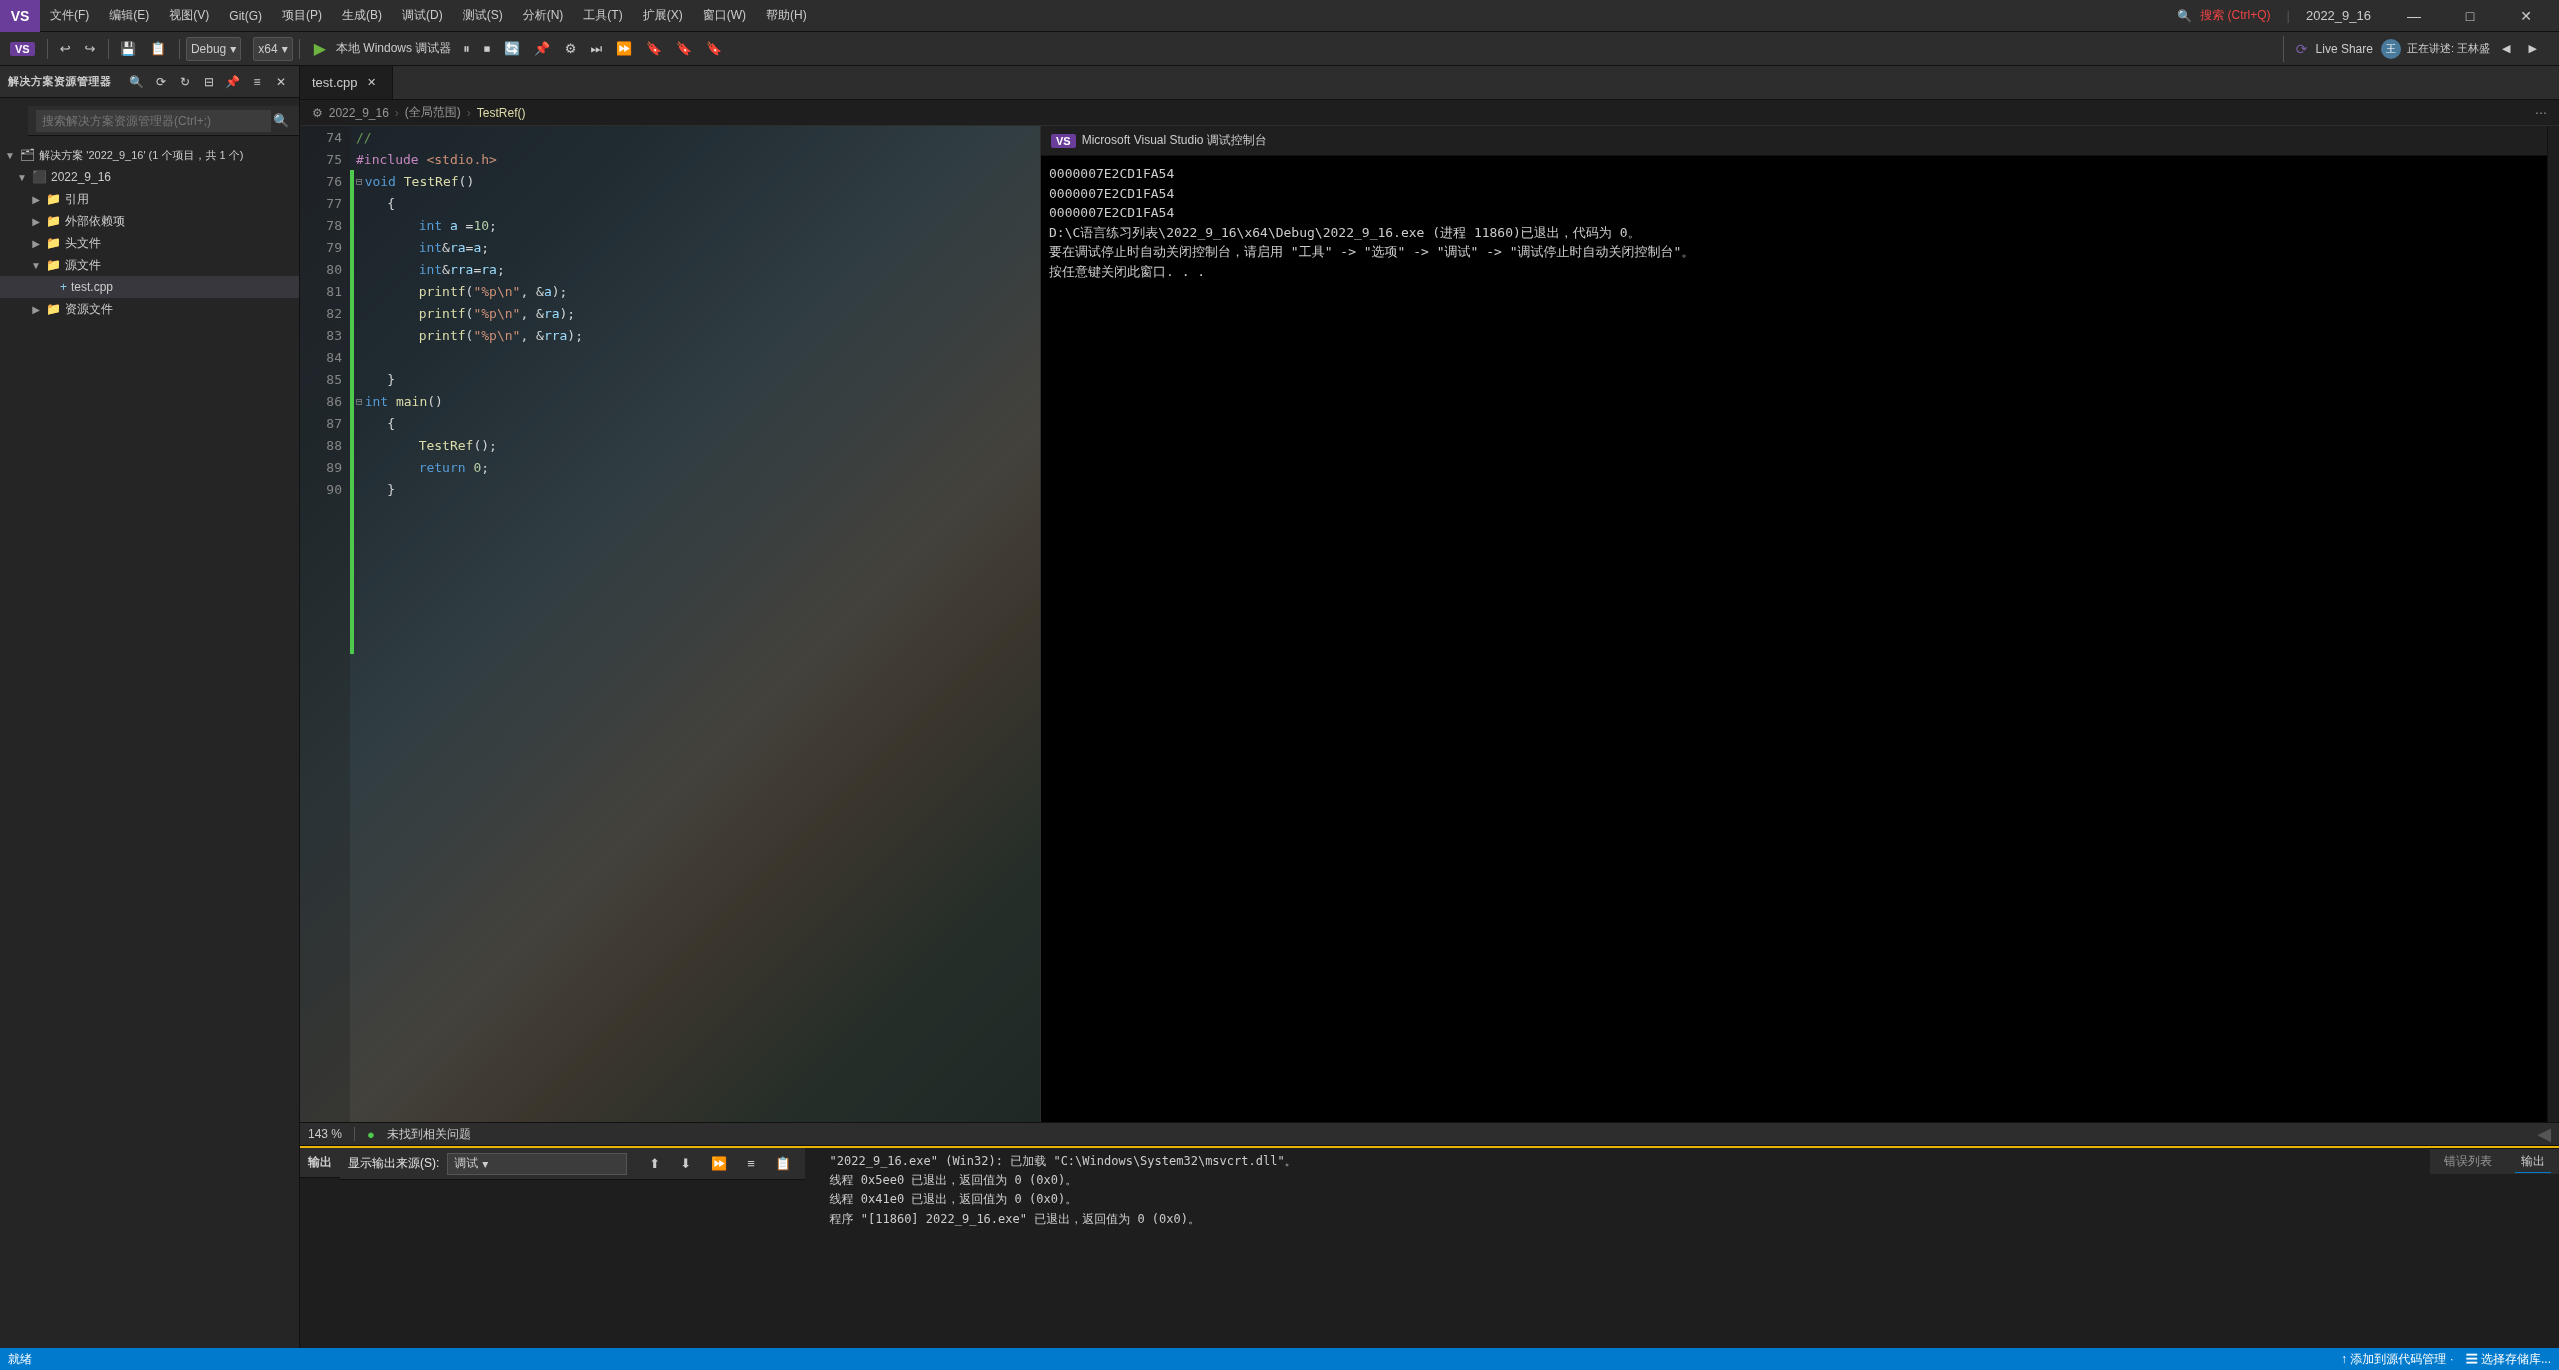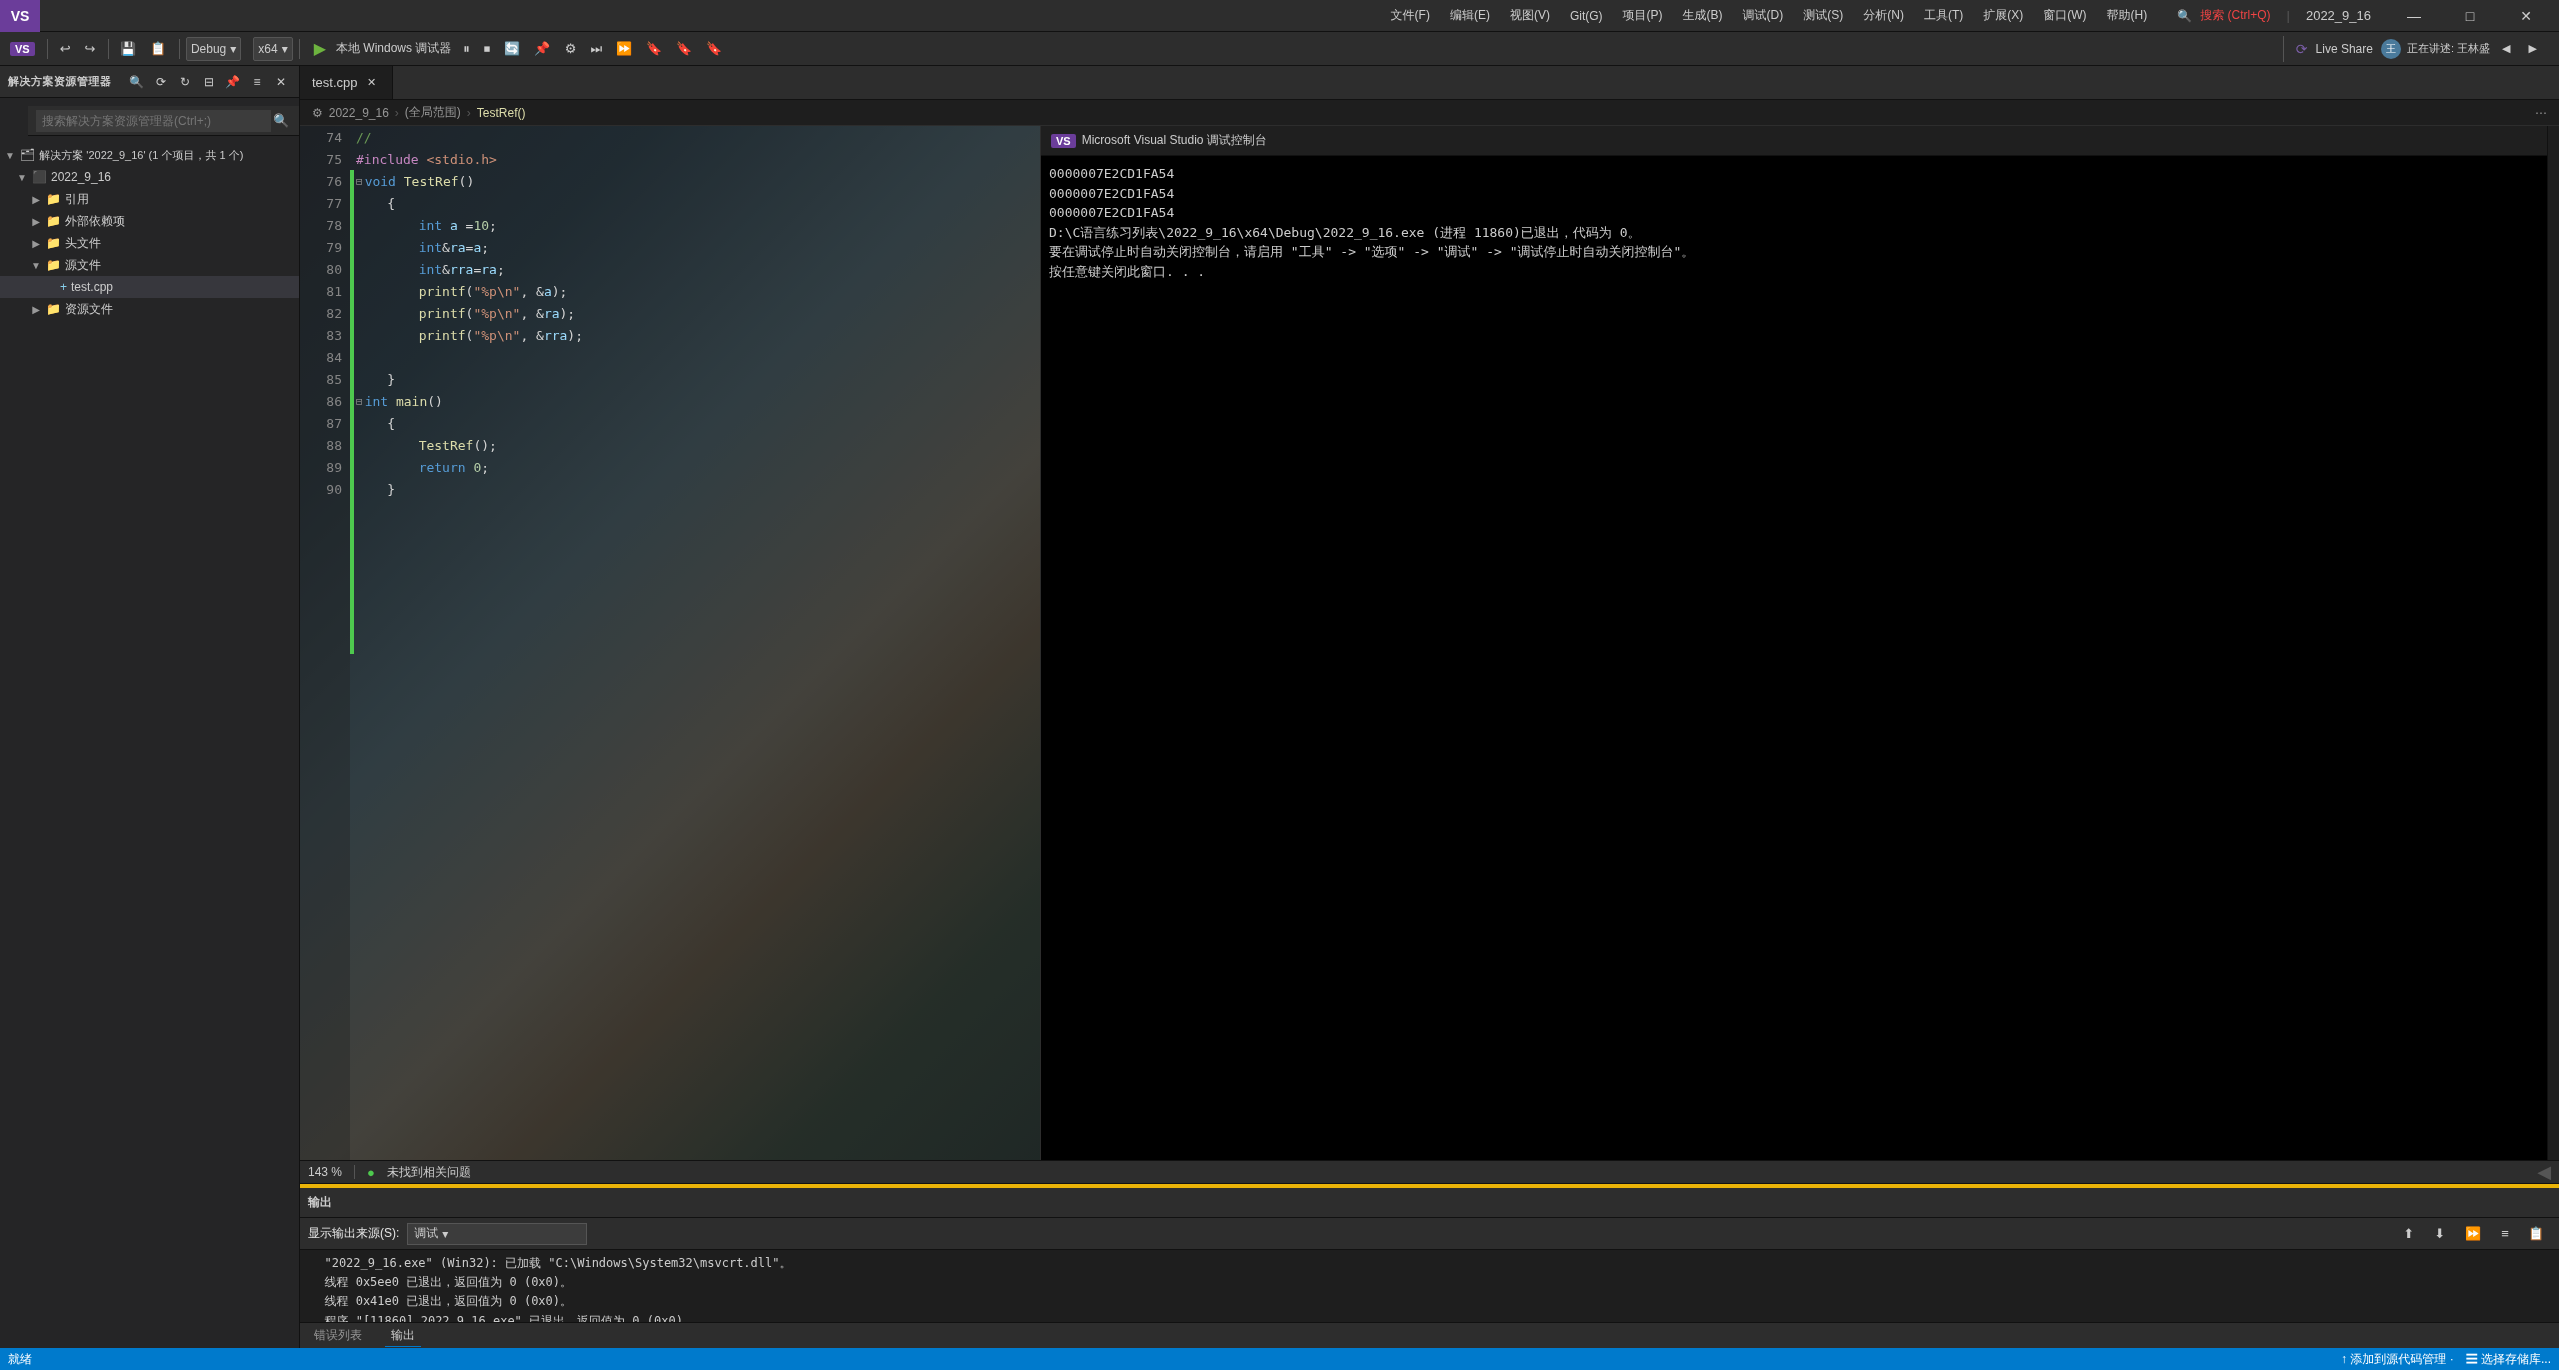--- a/index.html
+++ b/index.html
@@ -31,21 +31,20 @@
       color: white;
       font-weight: bold;
       font-size: 14px;
       flex-shrink: 0;
     }
     #titlebar-menu {
       display: flex;
       align-items: center;
       height: 100%;
       flex: 1;
-      justify-content: flex-end;
     }
     .menu-item {
       padding: 0 10px;
       height: 100%;
       display: flex;
       align-items: center;
       color: #cccccc;
       font-size: 12px;
       cursor: pointer;
       white-space: nowrap;
@@ -419,25 +418,25 @@
       overflow-y: auto;
       background: #000;
     }
     .console-line {
       line-height: 1.5;
       white-space: pre;
     }
 
     
     #output-panel {
-      height: 164px;
+      height: 202px;
       background: #1e1e1e;
-      border-top: 4px solid #eab308;
-      display: flex;
-      flex-direction: column;
+      border-top: 2px solid #eab308;
+      display: flex;
+      flex-direction: row;
     }
     #output-panel-tabs {
       height: 30px;
       background: #2d2d2d;
       display: flex;
       align-items: center;
       padding: 0 8px;
       border-bottom: 1px solid #111;
       gap: 16px;
     }

